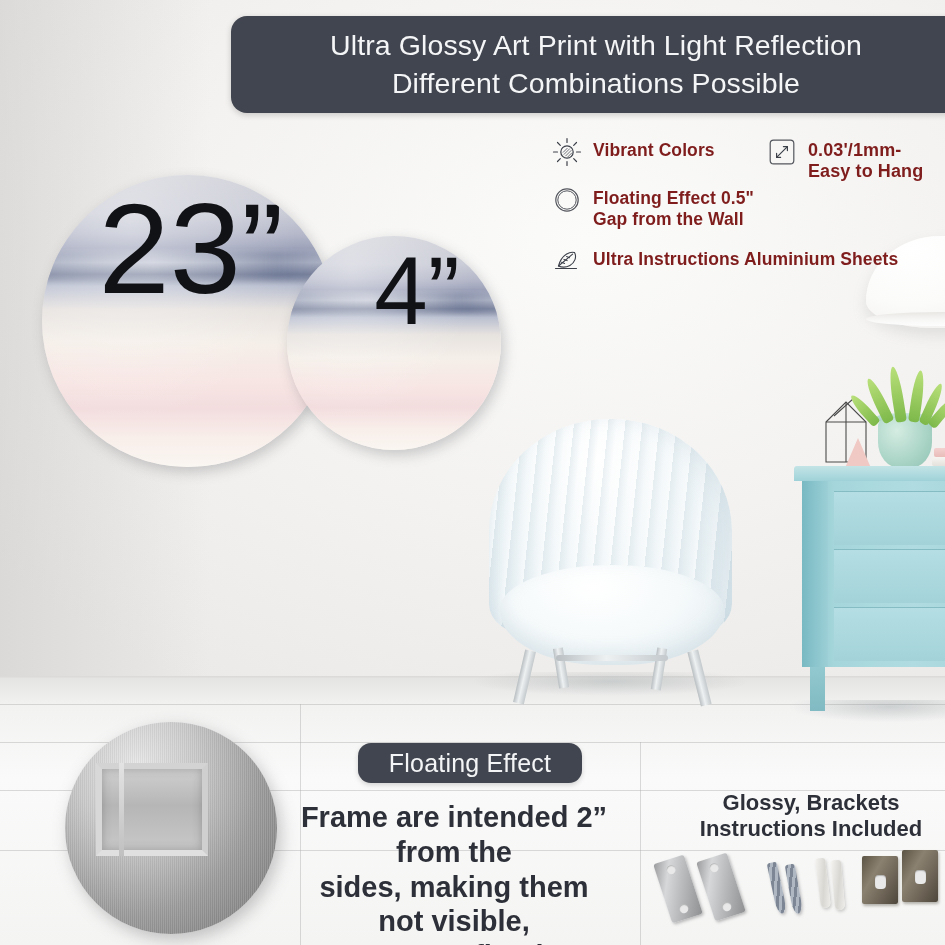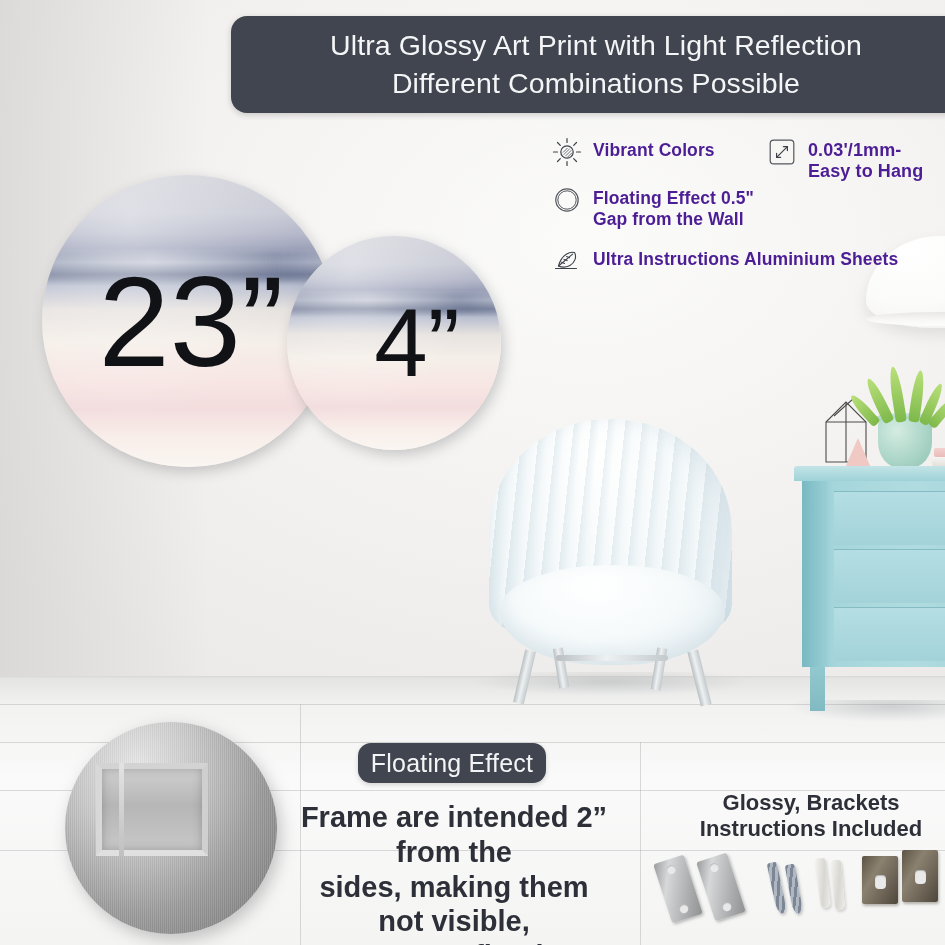--- a/index.html
+++ b/index.html
@@ -162,21 +162,21 @@
     position: absolute;
     display: flex; align-items: flex-start; gap: 10px;
   }
   .feature .ficon {
     flex: 0 0 auto; width: 32px; height: 32px;
     display: flex; align-items: center; justify-content: center;
     color: #3c4049;
   }
   .feature .ftext {
     font-size: 17.5px; font-weight: 700; line-height: 1.18;
-    color: #4c1d95; letter-spacing: .1px; white-space: pre-line;
+    color: #7f1d1d; letter-spacing: .1px; white-space: pre-line;
     padding-top: 4px;
   }
   #feat-vibrant  { left: 551px; top: 136px; }
   #feat-floating { left: 551px; top: 184px; }
   #feat-light    { left: 551px; top: 245px; }
   #feat-hang     { left: 766px; top: 136px; }
   #feat-hang .ftext { font-size: 18px; }
 
   
   .art {
@@ -184,21 +184,21 @@
     background:
       linear-gradient(to bottom,
         #cfd0d8 0%, #c9cbd6 13%,
         #b6b9ca 20%, #9fa4bb 25%,
         #cdd1dd 30%, #7e869f 34%,
         #b9bfd0 38%, #e6e2df 46%,
         #f5efe9 57%, #f7e6e4 70%,
         #f3ddde 80%, #f8eeea 90%, #faf6f1 100%);
     box-shadow: 3px 5px 13px rgba(110,110,115,.33);
     overflow: hidden;
-    display: flex; align-items: center; justify-content: center;
+    display: flex; justify-content: center;
   }
   .art::before {
     content: ""; position: absolute; left: -10%; top: 26%; width: 120%; height: 10%;
     background: linear-gradient(to right, rgba(110,120,150,.60), rgba(150,158,180,.18) 40%, rgba(96,108,140,.55) 75%, rgba(170,175,195,.25));
     filter: blur(2.5px);
   }
   .art::after {
     content: ""; position: absolute; left: 0; top: 0; width: 100%; height: 100%;
     background: radial-gradient(ellipse at 30% 16%, rgba(255,255,255,.42), rgba(255,255,255,0) 58%);
   }
@@ -216,21 +216,21 @@
 
   
   .pill {
     position: absolute; background: #41454f; color: #f3f4f5;
     border-radius: 13px;
     display: flex; align-items: center; justify-content: center;
     font-size: 25px; letter-spacing: .2px;
     box-shadow: 0 2px 5px rgba(0,0,0,.16);
     white-space: nowrap;
   }
-  #pill-floating { left: 358px; top: 743px; width: 188px; height: 40px; }
+  #pill-floating { left: 358px; top: 743px; width: 224px; height: 40px; }
   #pill-hanging  { left: 686px; top: 742px; width: 248px; height: 40px; }
 
   .blurb {
     position: absolute; text-align: center;
     font-weight: 700; color: #2d3038;
     line-height: 1.20;
   }
   #blurb-floating { left: 300px; top: 800px; width: 308px; font-size: 29px; }
   #blurb-hanging  { left: 690px; top: 790px; width: 242px; font-size: 22px; }
 

